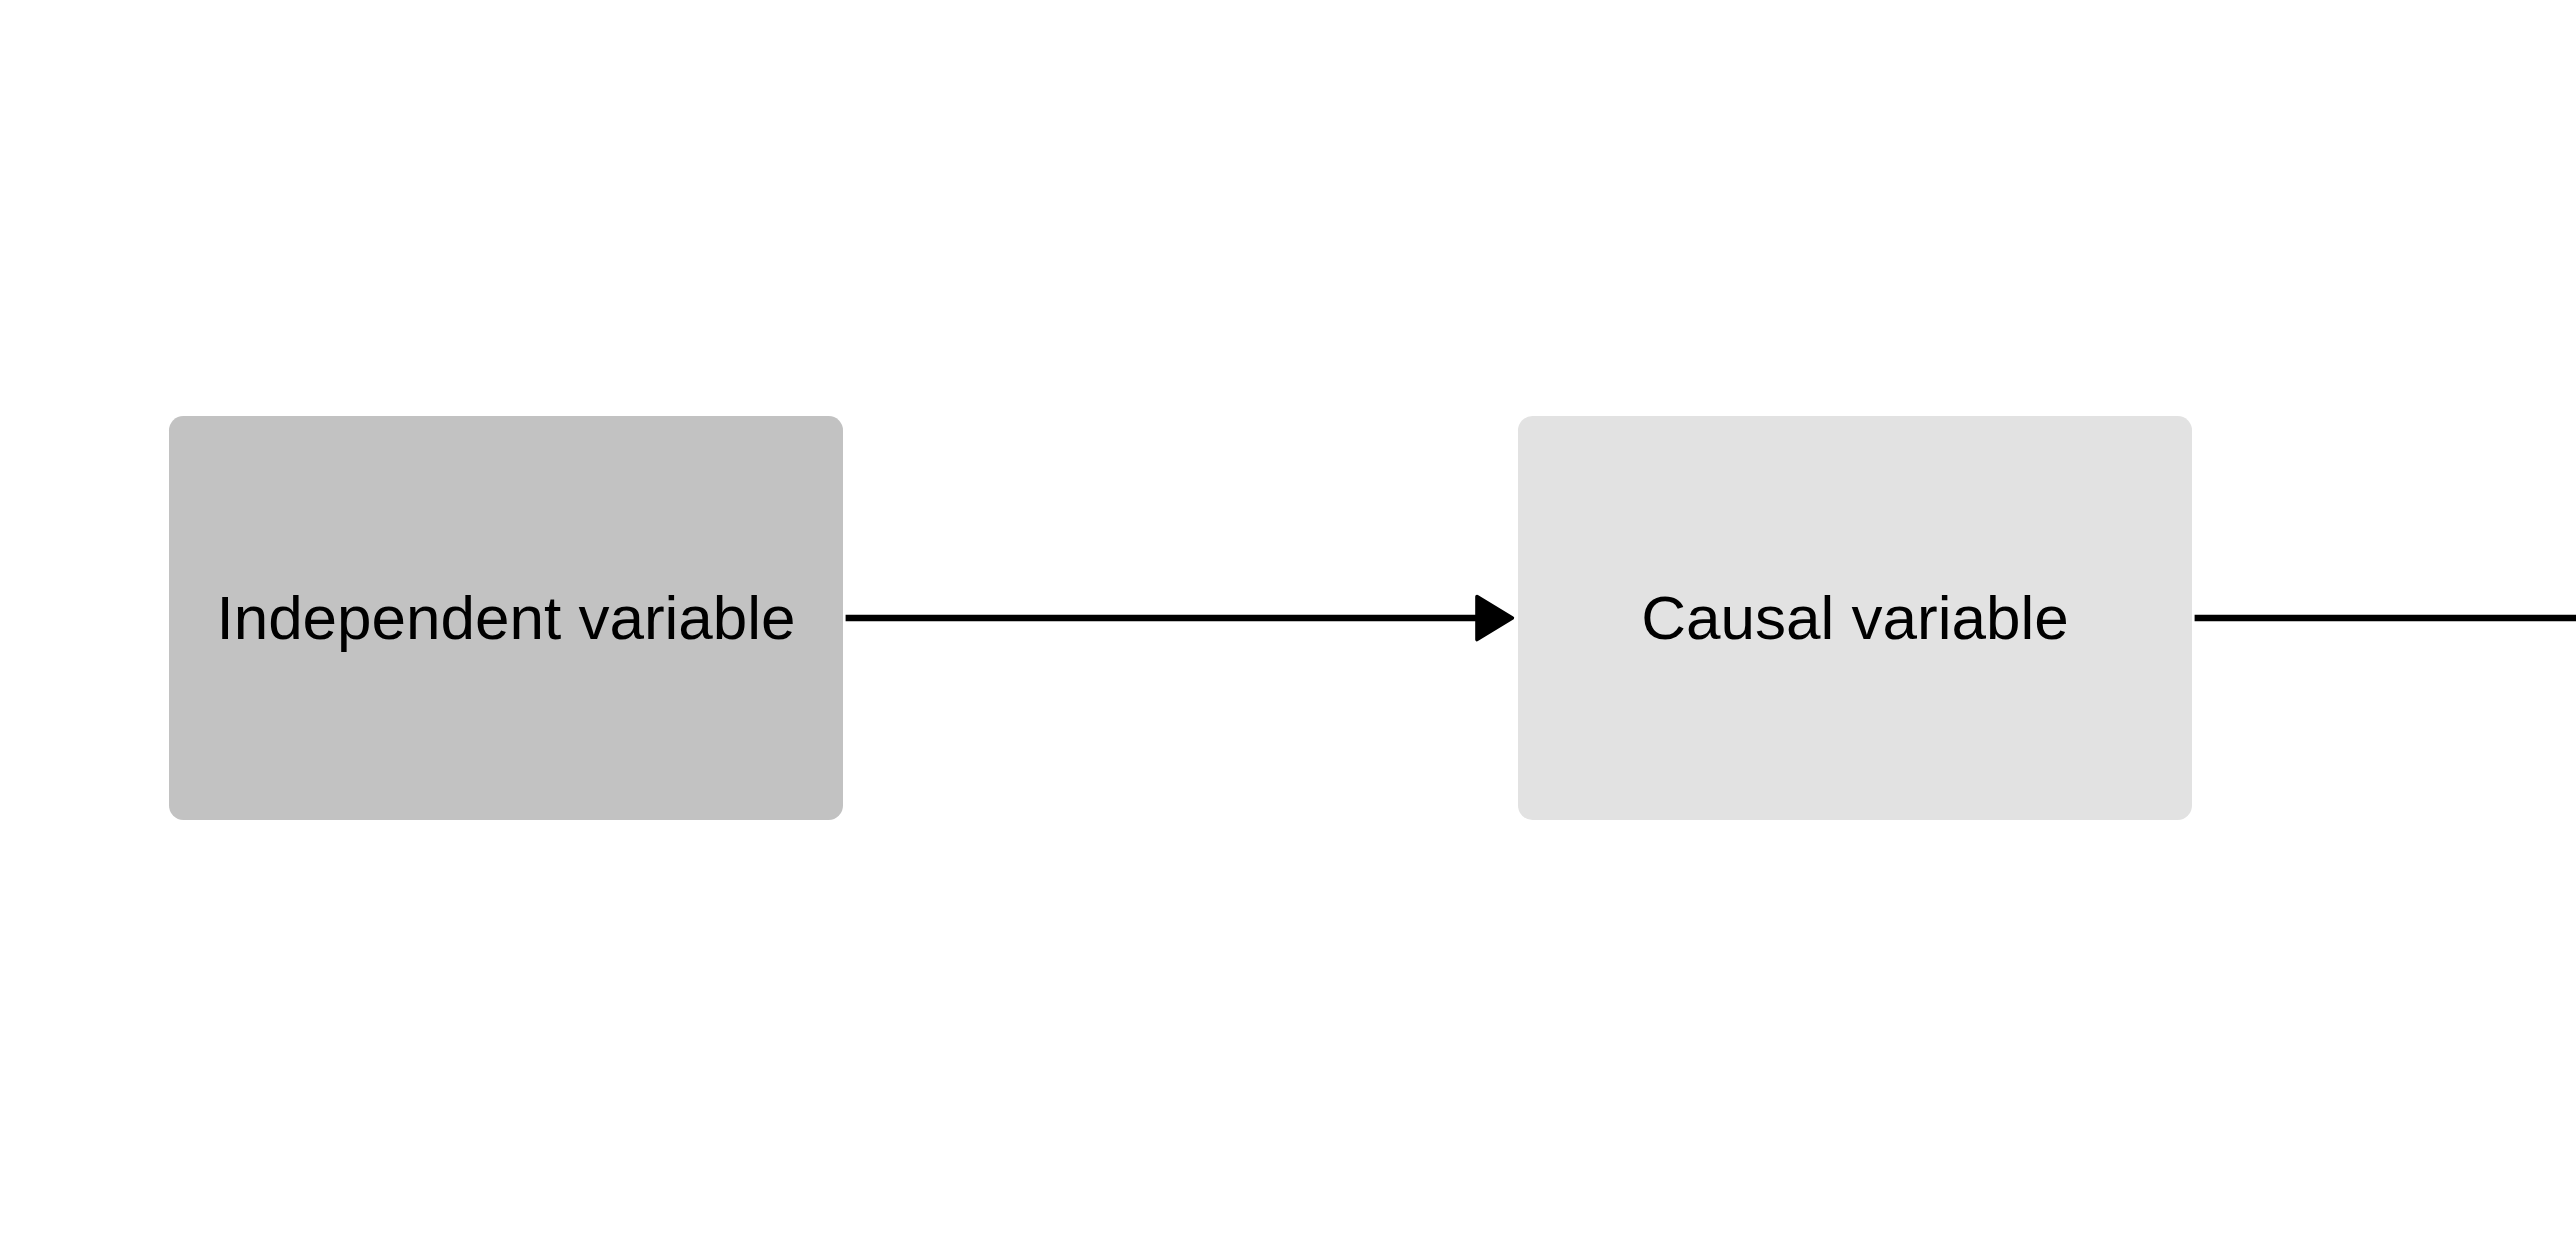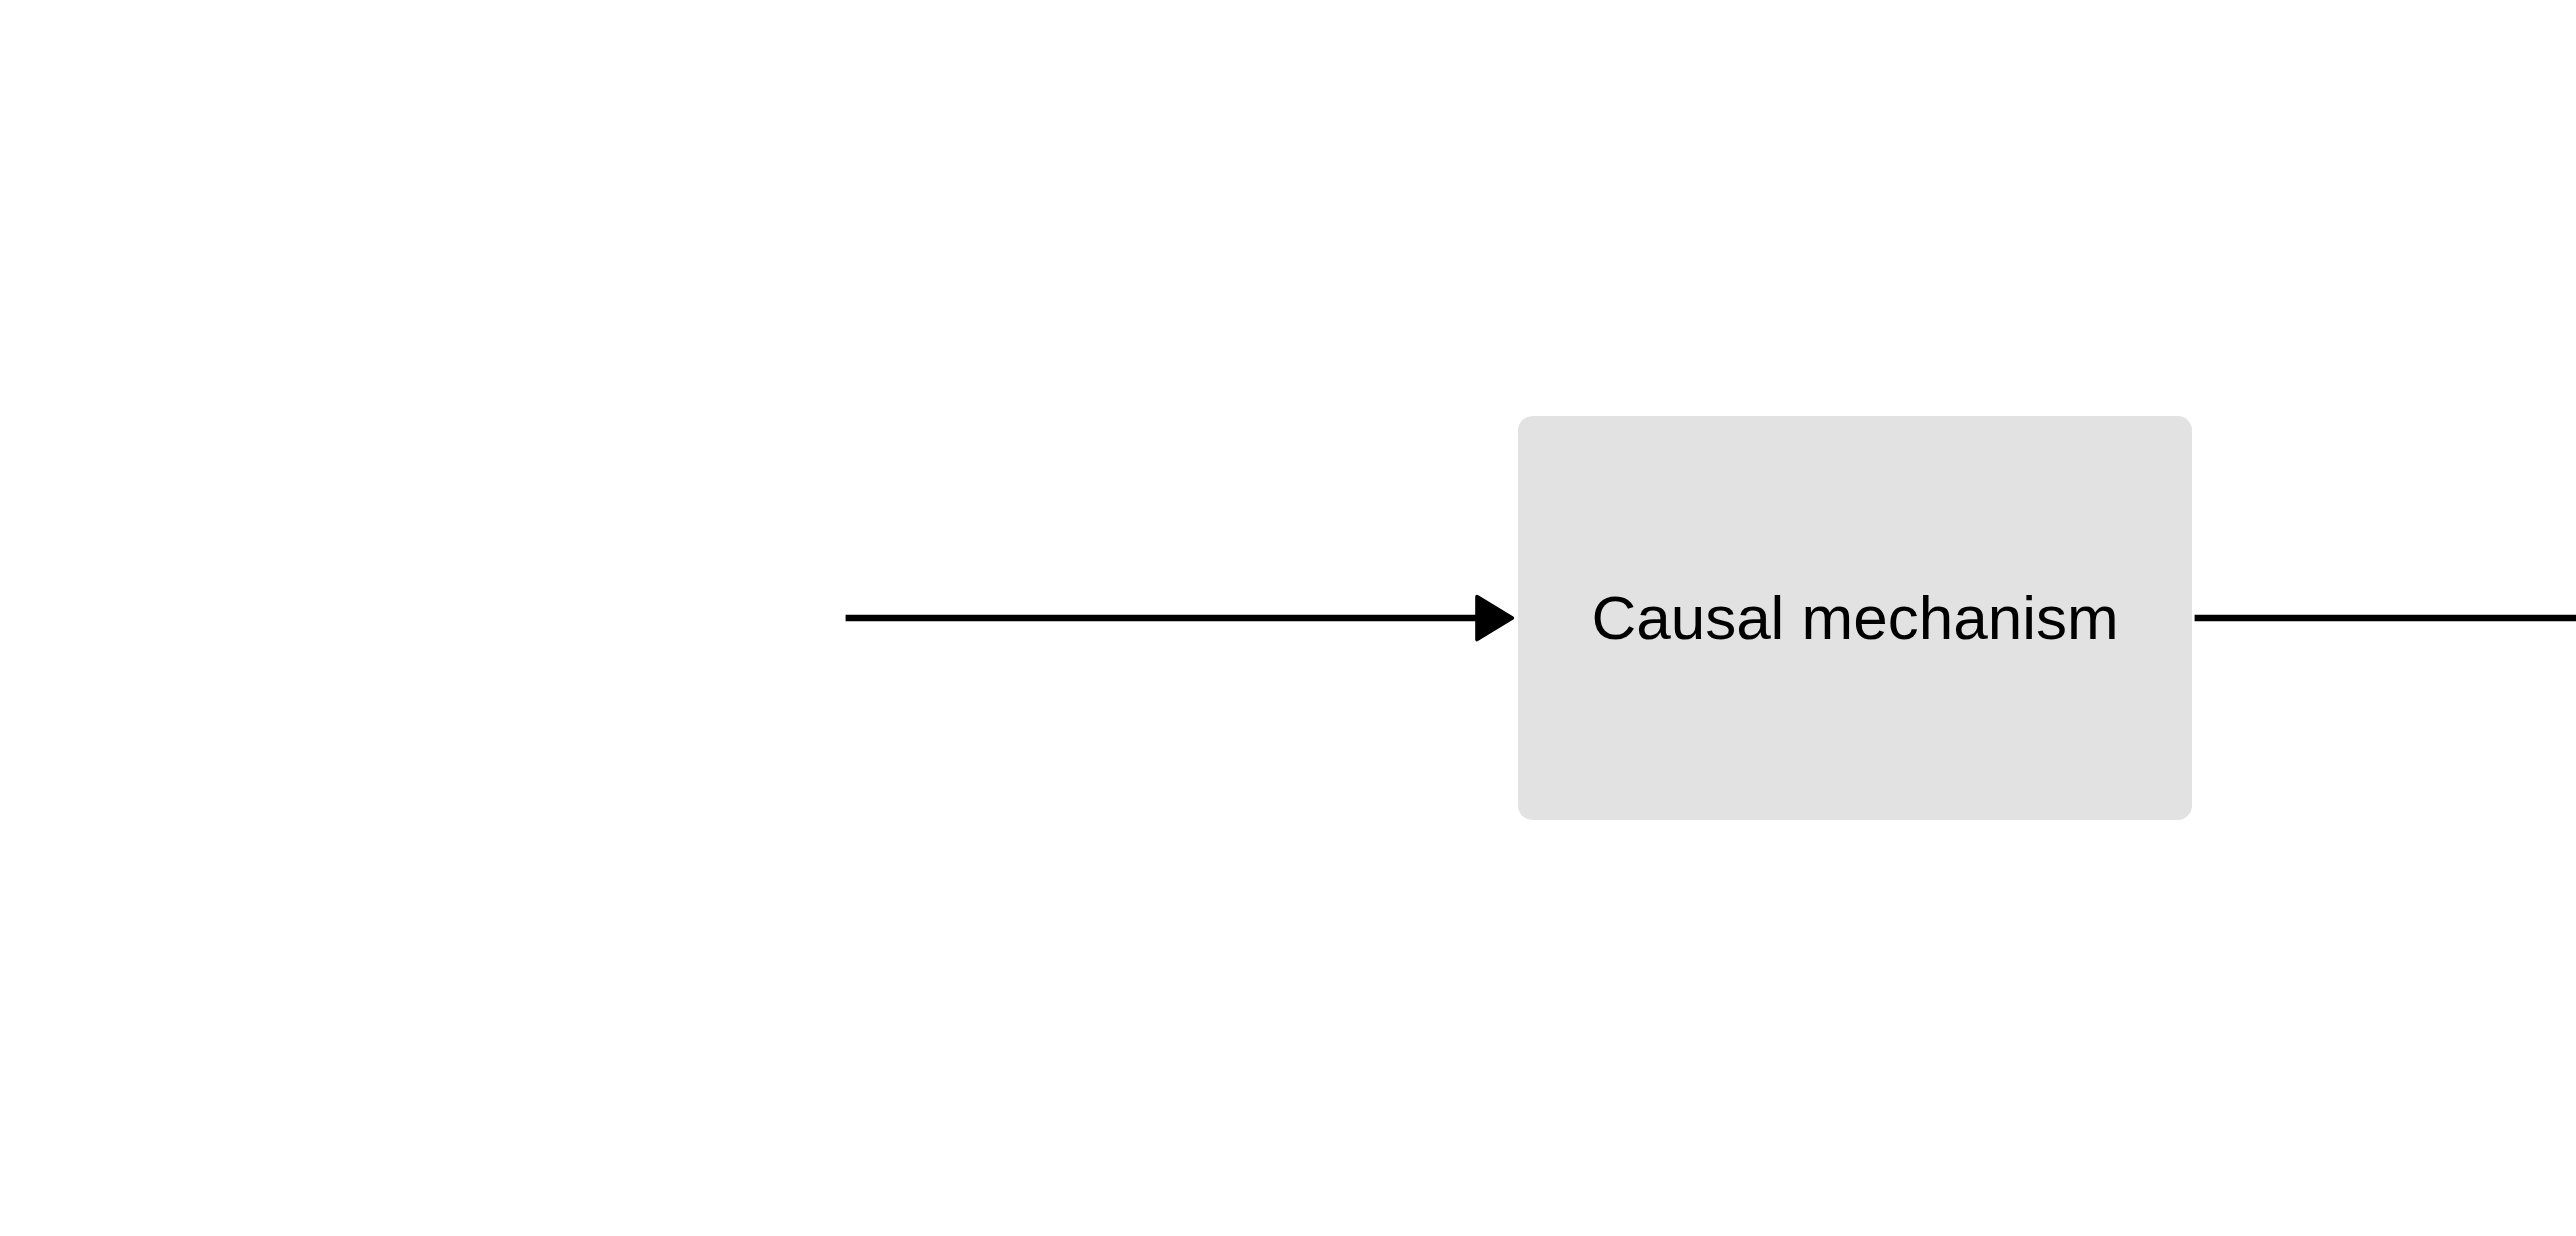--- a/index.html
+++ b/index.html
@@ -37,28 +37,31 @@
     display: block;
   }
   .arrow-1 { left: 843px; }
   .arrow-2 { left: 2192px; }
 </style>
 </head>
 <body>
 
 <div class="canvas" style="background-color: rgb(255, 255, 255); color: rgb(0, 0, 0);">
 
+  <div class="node node-independent" style="background-color: rgb(194, 194, 194);">
+    <span class="node-label">Independent variable</span>
+  </div>
 
   <svg class="arrow arrow-1" width="674" height="82" viewBox="0 0 1309 160" style="color: rgb(0, 0, 0);">
     <line x1="2" y1="80" x2="1245" y2="80" stroke="currentColor" stroke-width="13"></line>
     <polygon points="1234,38 1303,80 1234,122" fill="currentColor" stroke="currentColor" stroke-width="7" stroke-linejoin="round"></polygon>
   </svg>
 
   <div class="node node-causal" style="background-color: rgb(226, 226, 226);">
-    <span class="node-label">Causal mechanism</span>
+    <span class="node-label">Causal variable</span>
   </div>
 
   <svg class="arrow arrow-2" width="674" height="82" viewBox="0 0 1309 160" style="color: rgb(0, 0, 0);">
     <line x1="2" y1="80" x2="1245" y2="80" stroke="currentColor" stroke-width="13"></line>
     <polygon points="1234,38 1303,80 1234,122" fill="currentColor" stroke="currentColor" stroke-width="7" stroke-linejoin="round"></polygon>
   </svg>
 
 </div>
 
 

